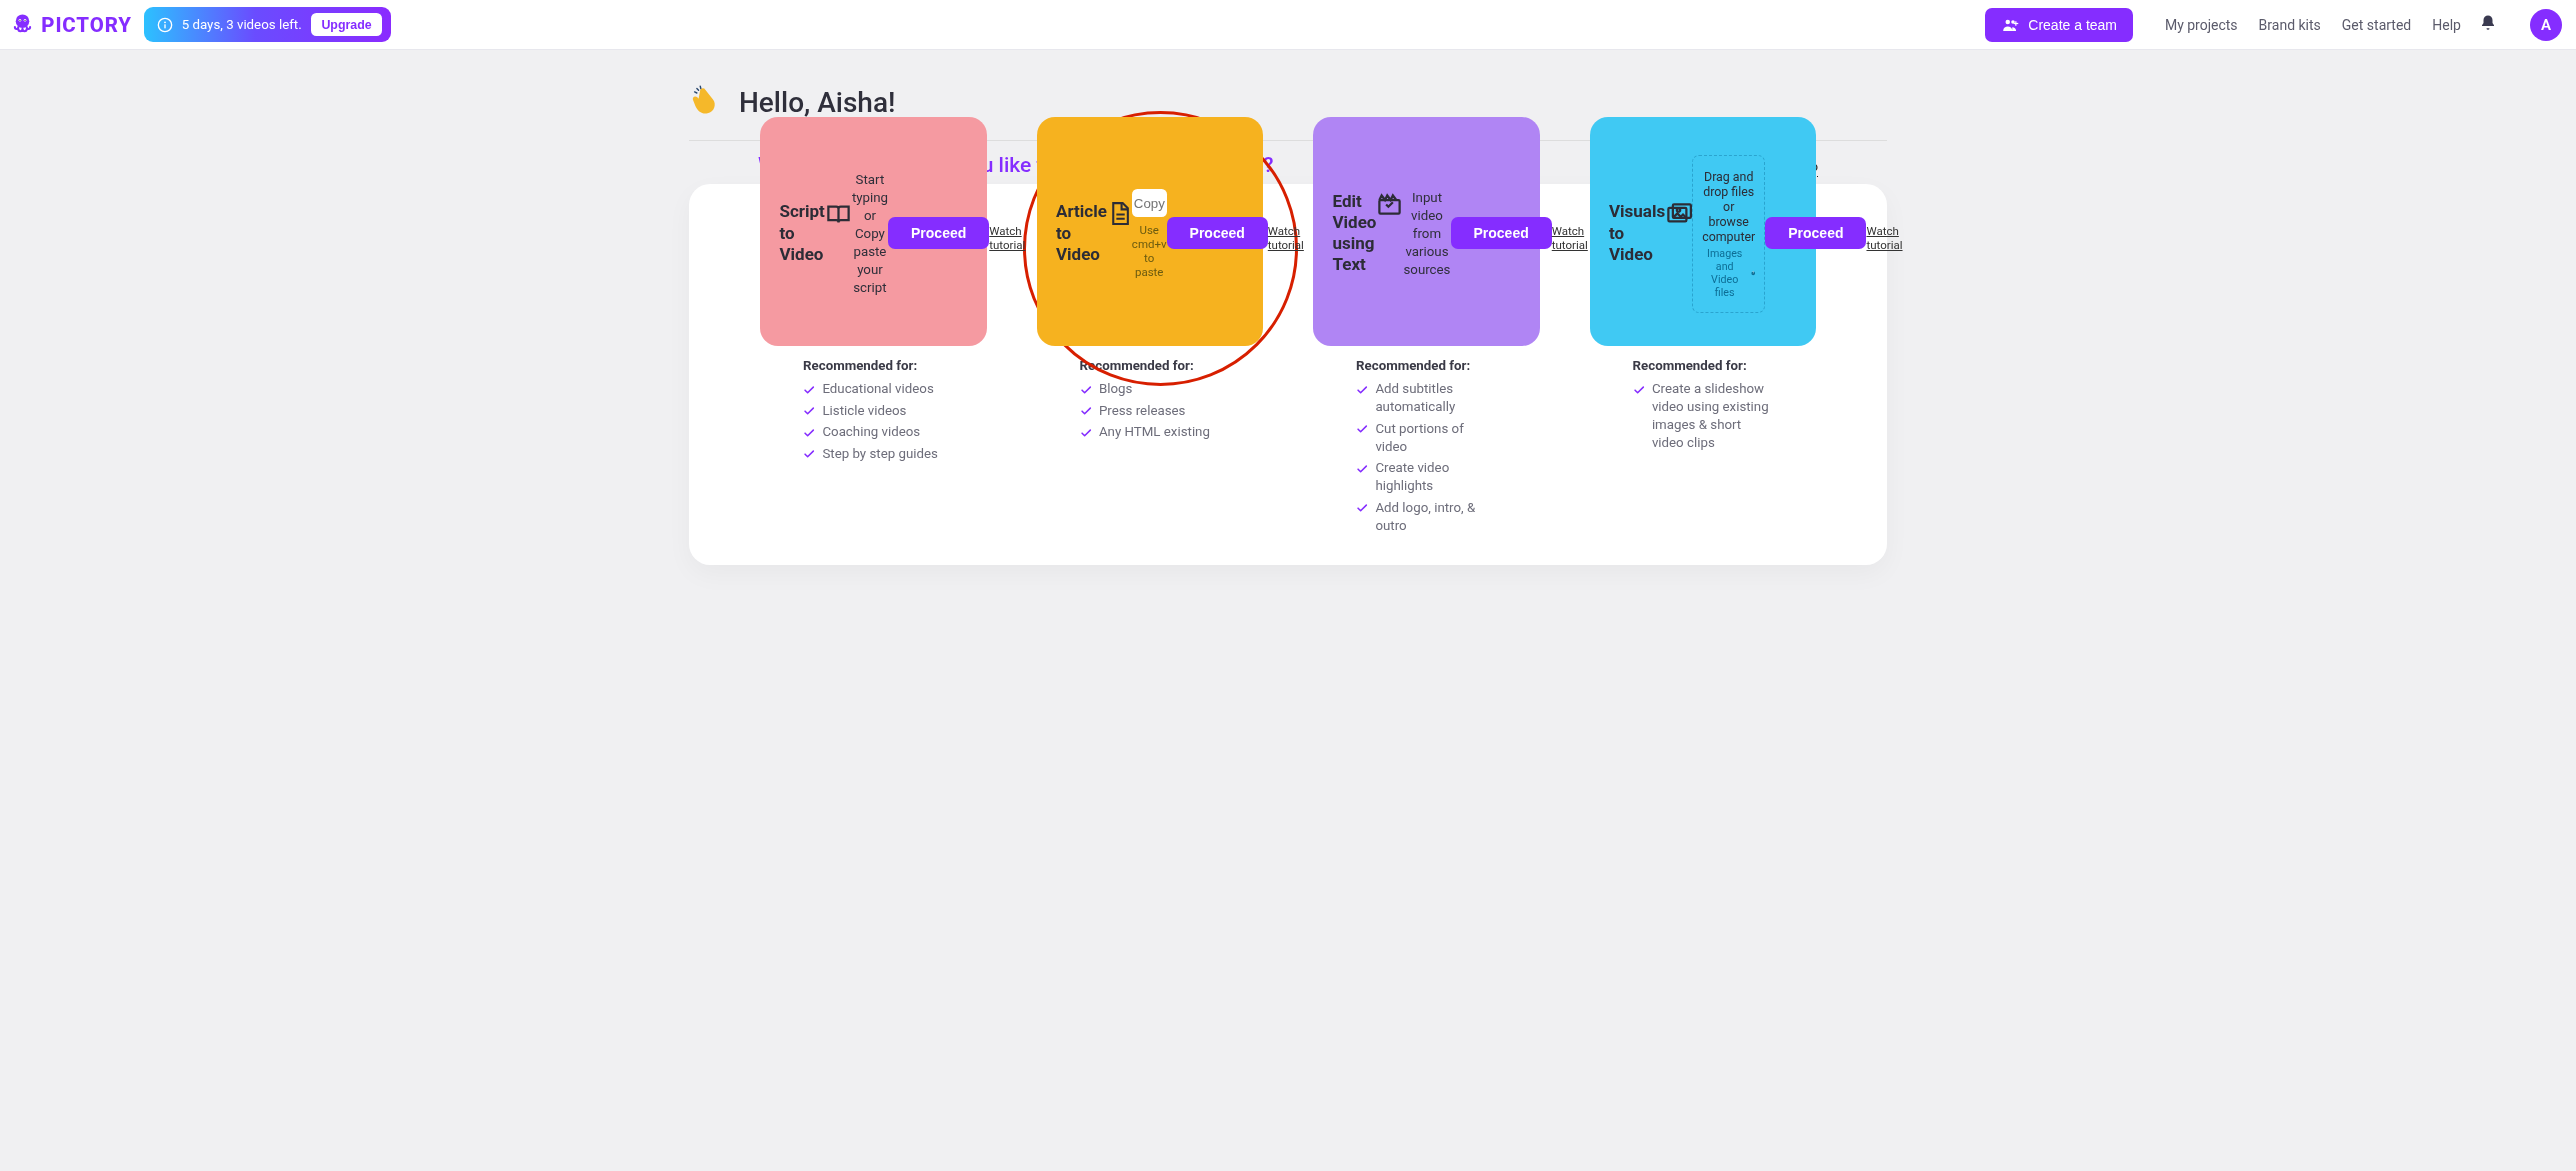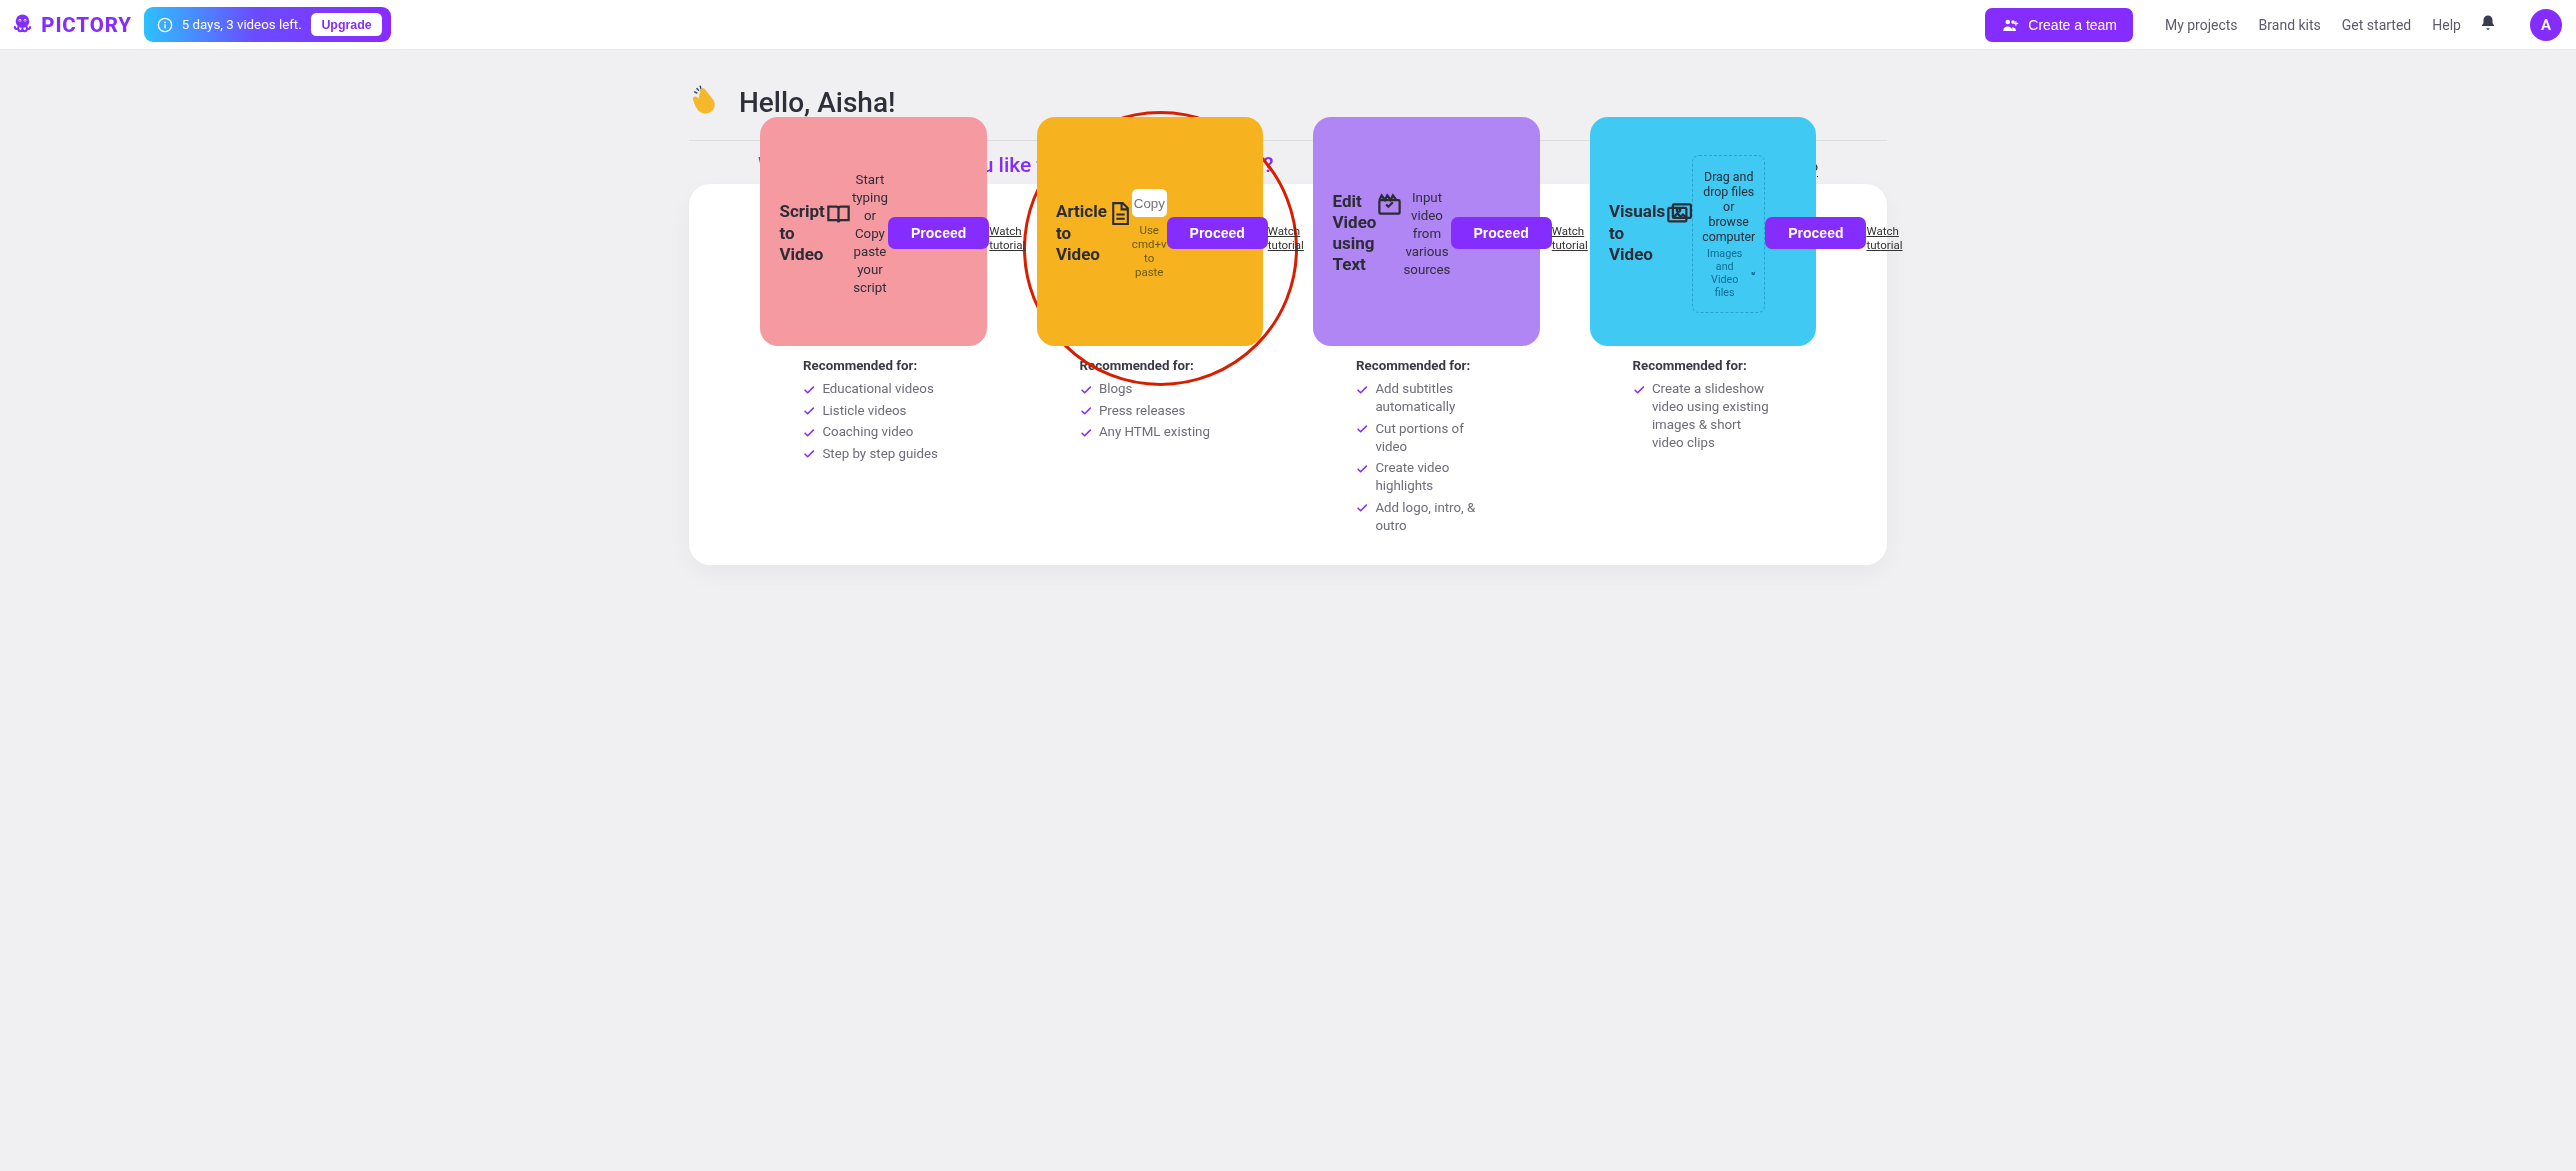--- a/index.html
+++ b/index.html
@@ -273,21 +273,21 @@
               <li>
                 <svg width="12.4" height="12.4" viewBox="0 0 24 24">
                   <path d="M4 12l5 5L20 6" stroke="#852DFF" stroke-width="3" fill="none" stroke-linecap="round" stroke-linejoin="round"></path>
                 </svg>
                 <span>Listicle videos</span>
               </li>
               <li>
                 <svg width="12.4" height="12.4" viewBox="0 0 24 24">
                   <path d="M4 12l5 5L20 6" stroke="#852DFF" stroke-width="3" fill="none" stroke-linecap="round" stroke-linejoin="round"></path>
                 </svg>
-                <span>Coaching video</span>
+                <span>Coaching videos</span>
               </li>
               <li>
                 <svg width="12.4" height="12.4" viewBox="0 0 24 24">
                   <path d="M4 12l5 5L20 6" stroke="#852DFF" stroke-width="3" fill="none" stroke-linecap="round" stroke-linejoin="round"></path>
                 </svg>
                 <span>Step by step guides</span>
               </li>
             </ul>
         </div>
       </div>

